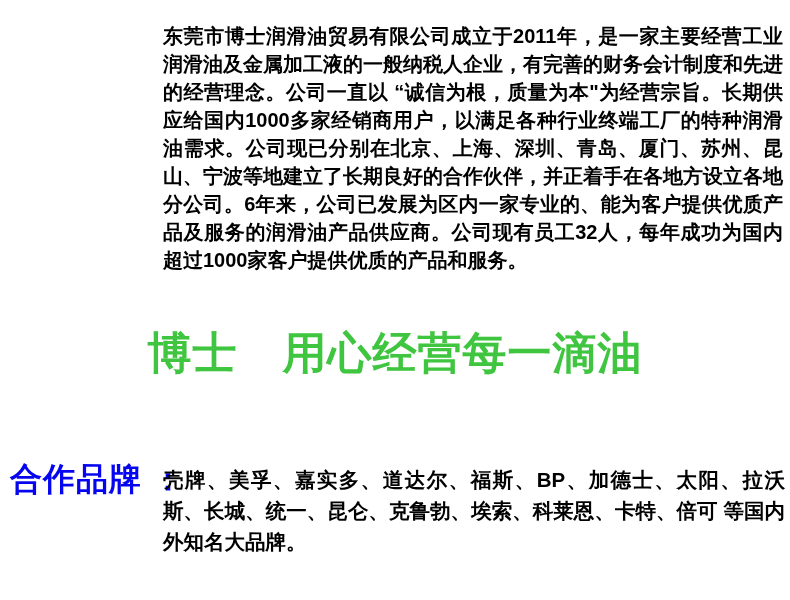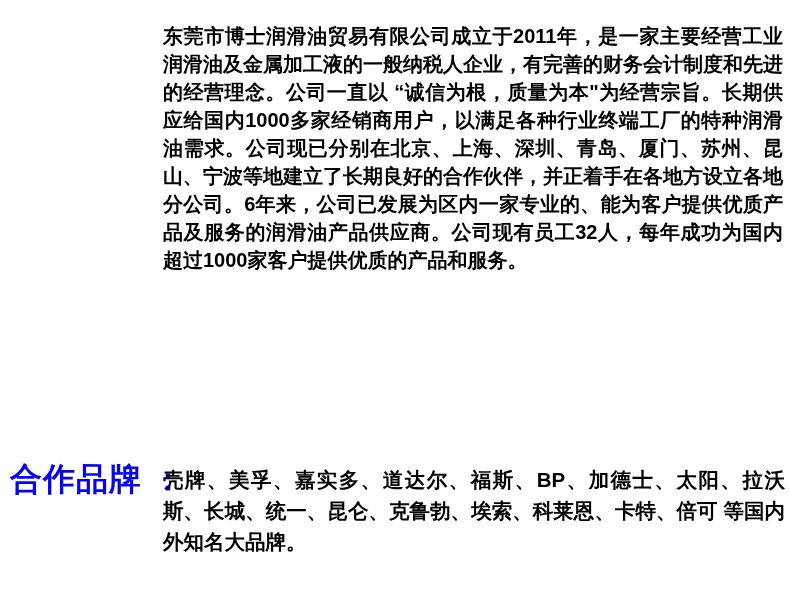--- a/index.html
+++ b/index.html
@@ -67,18 +67,19 @@
   }
 </style>
 </head>
 <body style="--label-blue: #0505f0; --slogan-green: #3fc53f; --body-black: #000000; --page-bg: #ffffff;">
 
 <div class="page">
 
 
   <div class="body-text intro-text">东莞市博士润滑油贸易有限公司成立于2011年，是一家主要经营工业润滑油及金属加工液的一般纳税人企业，有完善的财务会计制度和先进的经营理念。公司一直以 “诚信为根，质量为本"为经营宗旨。长期供应给国内1000多家经销商用户，以满足各种行业终端工厂的特种润滑油需求。公司现已分别在北京、上海、深圳、青岛、厦门、苏州、昆山、宁波等地建立了长期良好的合作伙伴，并正着手在各地方设立各地分公司。6年来，公司已发展为区内一家专业的、能为客户提供优质产品及服务的润滑油产品供应商。公司现有员工32人，每年成功为国内超过1000家客户提供优质的产品和服务。</div>
 
+  <div class="slogan">博士　用心经营每一滴油</div>
 
   <div class="section-label brands-label">合作品牌 ：</div>
 
   <div class="body-text brands-text">壳牌、美孚、嘉实多、道达尔、福斯、BP、加德士、太阳、拉沃斯、长城、统一、昆仑、克鲁勃、埃索、科莱恩、卡特、倍可 等国内外知名大品牌。</div>
 
 </div>
 
 </body></html>

